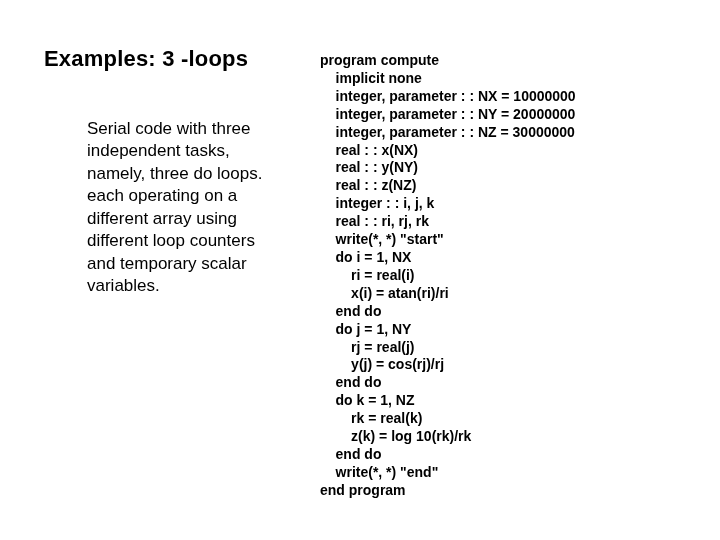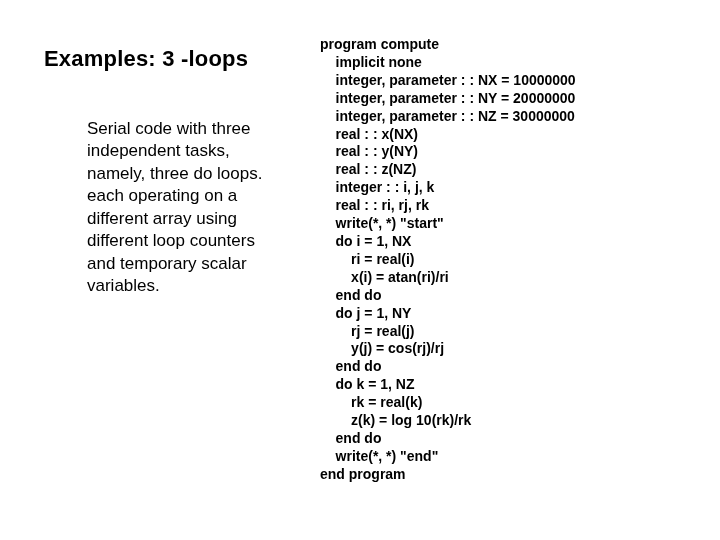--- a/index.html
+++ b/index.html
@@ -12,21 +12,21 @@
     color: #000;
     display: flex;
   }
   .left {
     width: 290px;
     padding: 46px 10px 0 44px;
     box-sizing: border-box;
   }
   .right {
     flex: 1;
-    padding: 36px 10px 0 30px;
+    padding: 52px 10px 0 30px;
     box-sizing: border-box;
   }
   .title {
     font-size: 22px;
     font-weight: bold;
     margin-bottom: 46px;
     letter-spacing: 0.2px;
   }
   .desc {
     font-size: 17px;

